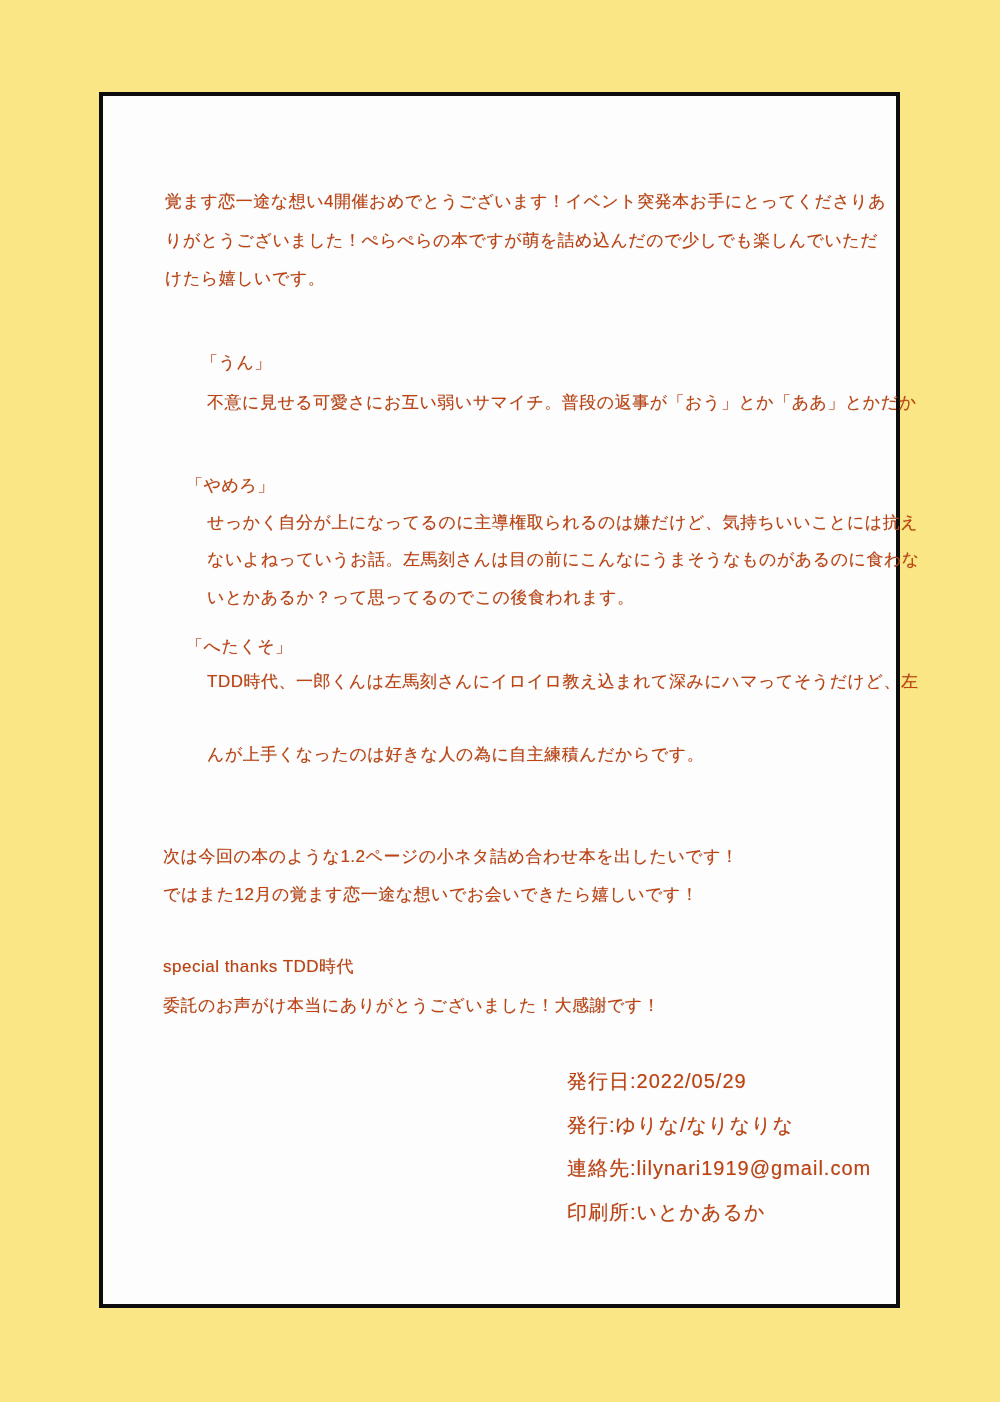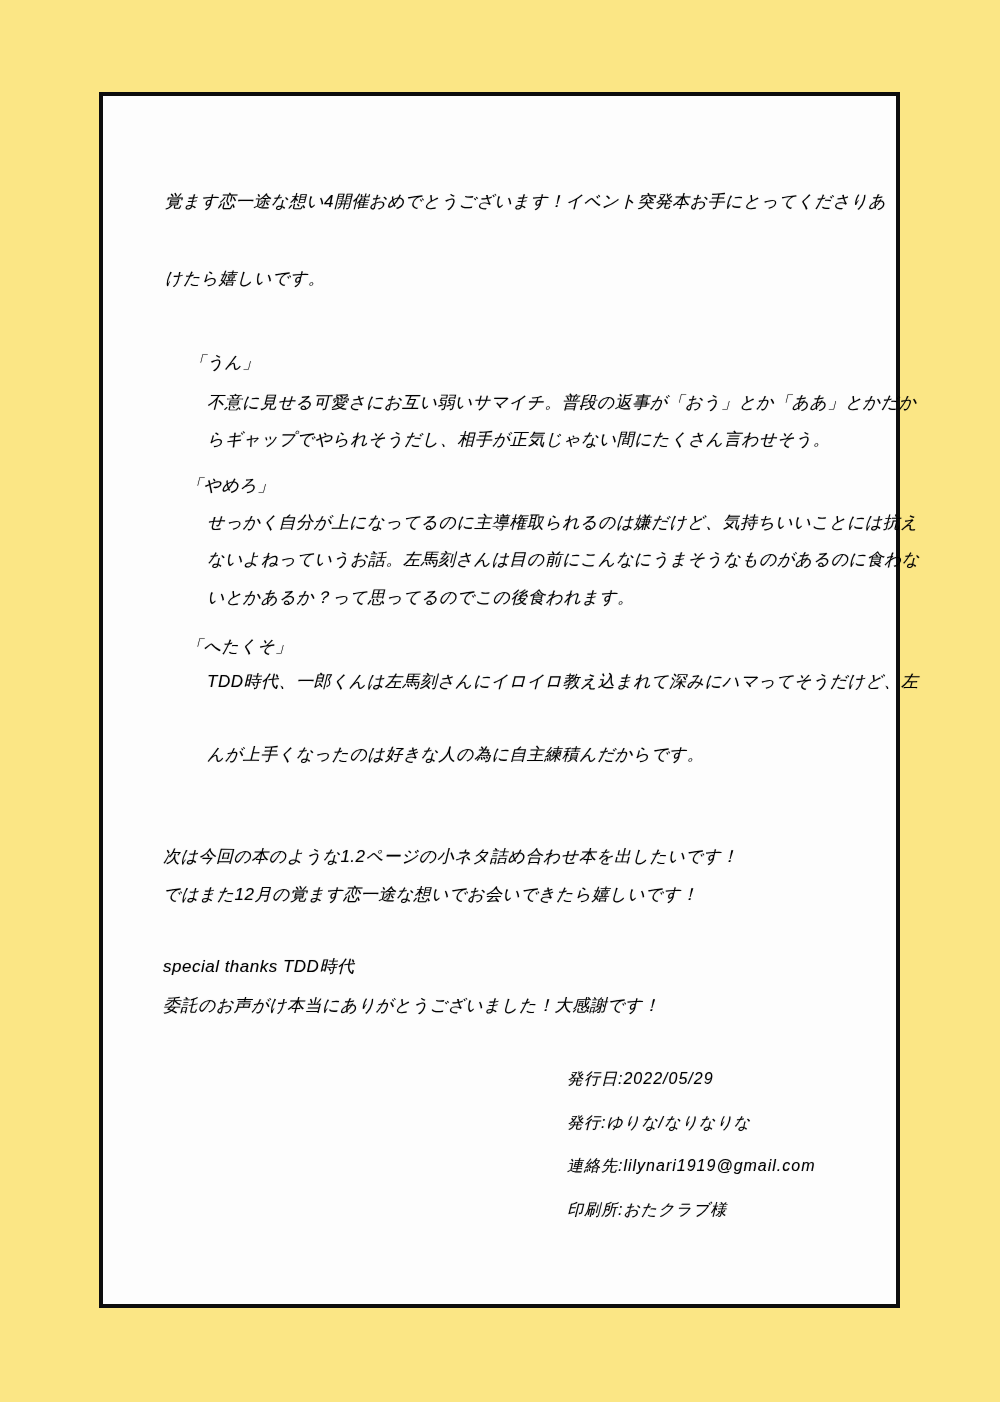--- a/index.html
+++ b/index.html
@@ -21,59 +21,58 @@
     top: 92px;
     width: 801px;
     height: 1216px;
     box-sizing: border-box;
     background: #FDFDFD;
     border: 4px solid #0D0D0D;
   }
   .line {
     position: absolute;
     white-space: nowrap;
-    color: #000000;
+    color: #c2410c;
     font-size: 17px;
     letter-spacing: 0.5px;
     line-height: 1;
     text-shadow: 0 0 1px rgba(38,38,38,0.35);
-    font-style: italic;
   }
   .colophon-line {
-    font-size: 16px;
+    font-size: 20px;
     letter-spacing: 1px;
   }
 </style>
 </head>
 <body>
 
 <div class="canvas">
   <div class="paper">
 
     <div class="line" style="left:62px; top:97px">覚ます恋一途な想い4開催おめでとうございます！イベント突発本お手にとってくださりあ</div>
+    <div class="line" style="left:62px; top:136px">りがとうございました！ぺらぺらの本ですが萌を詰め込んだので少しでも楽しんでいただ</div>
     <div class="line" style="left:62px; top:174px">けたら嬉しいです。</div>
 
-    <div class="line" style="left:86px;  top:258px">「うん」</div>
+    <div class="line" style="left:98px;  top:258px">「うん」</div>
     <div class="line" style="left:104px; top:298px">不意に見せる可愛さにお互い弱いサマイチ。普段の返事が「おう」とか「ああ」とかだか</div>
-    <div class="line" style="left:104px; top:335px">らギャップでやられそうだし、相手が正気じゃない間にたくさん言わせそう。</div>
 
     <div class="line" style="left:83px;  top:381px">「やめろ」</div>
     <div class="line" style="left:104px; top:455px">ないよねっていうお話。左馬刻さんは目の前にこんなにうまそうなものがあるのに食わな</div>
     <div class="line" style="left:104px; top:418px">せっかく自分が上になってるのに主導権取られるのは嫌だけど、気持ちいいことには抗え</div>
     <div class="line" style="left:104px; top:493px">いとかあるか？って思ってるのでこの後食われます。</div>
 
     <div class="line" style="left:83px;  top:542px">「へたくそ」</div>
     <div class="line" style="left:104px; top:577px">TDD時代、一郎くんは左馬刻さんにイロイロ教え込まれて深みにハマってそうだけど、左</div>
     <div class="line" style="left:104px; top:650px">んが上手くなったのは好きな人の為に自主練積んだからです。</div>
 
     <div class="line" style="left:60px; top:752px">次は今回の本のような1.2ページの小ネタ詰め合わせ本を出したいです！</div>
     <div class="line" style="left:60px; top:790px">ではまた12月の覚ます恋一途な想いでお会いできたら嬉しいです！</div>
 
     <div class="line" style="left:60px; top:862px">special thanks TDD時代</div>
     <div class="line" style="left:60px; top:901px">委託のお声がけ本当にありがとうございました！大感謝です！</div>
 
     <div class="line colophon-line" style="left:464px; top:975px">発行日:2022/05/29</div>
     <div class="line colophon-line" style="left:464px; top:1019px">発行:ゆりな/なりなりな</div>
     <div class="line colophon-line" style="left:464px; top:1062px">連絡先:lilynari1919@gmail.com</div>
-    <div class="line colophon-line" style="left:464px; top:1106px">印刷所:おたクラブ様</div>
+    <div class="line colophon-line" style="left:464px; top:1106px">印刷所:いとかあるか</div>
 
   </div>
 </div>
 
 </body></html>

